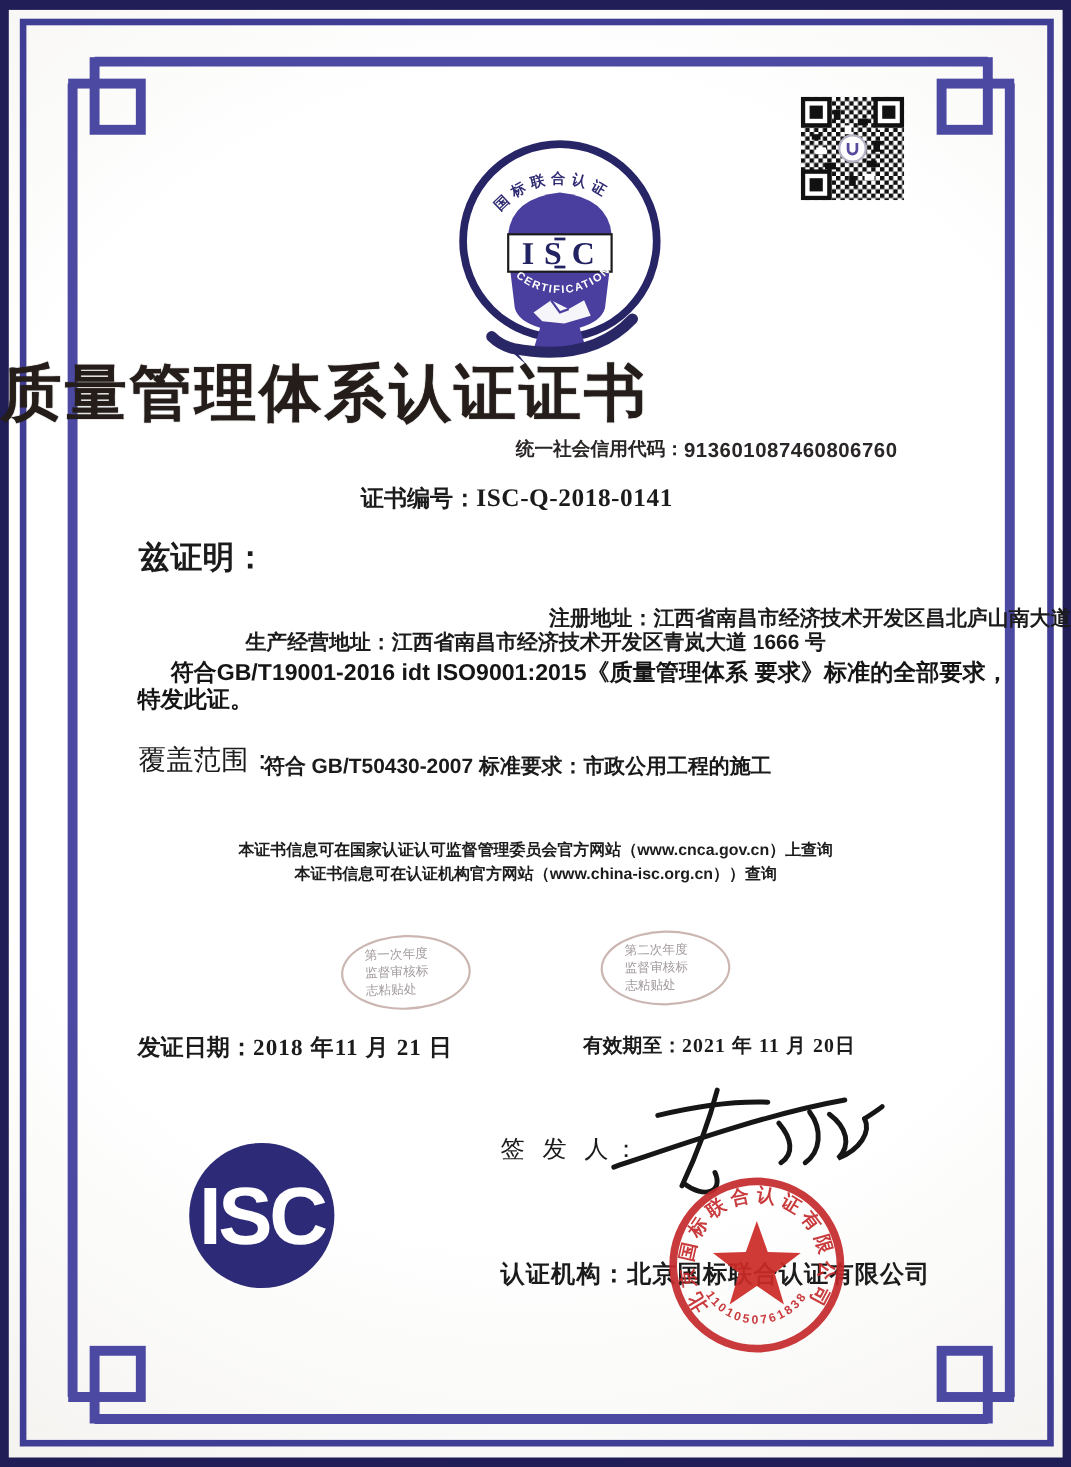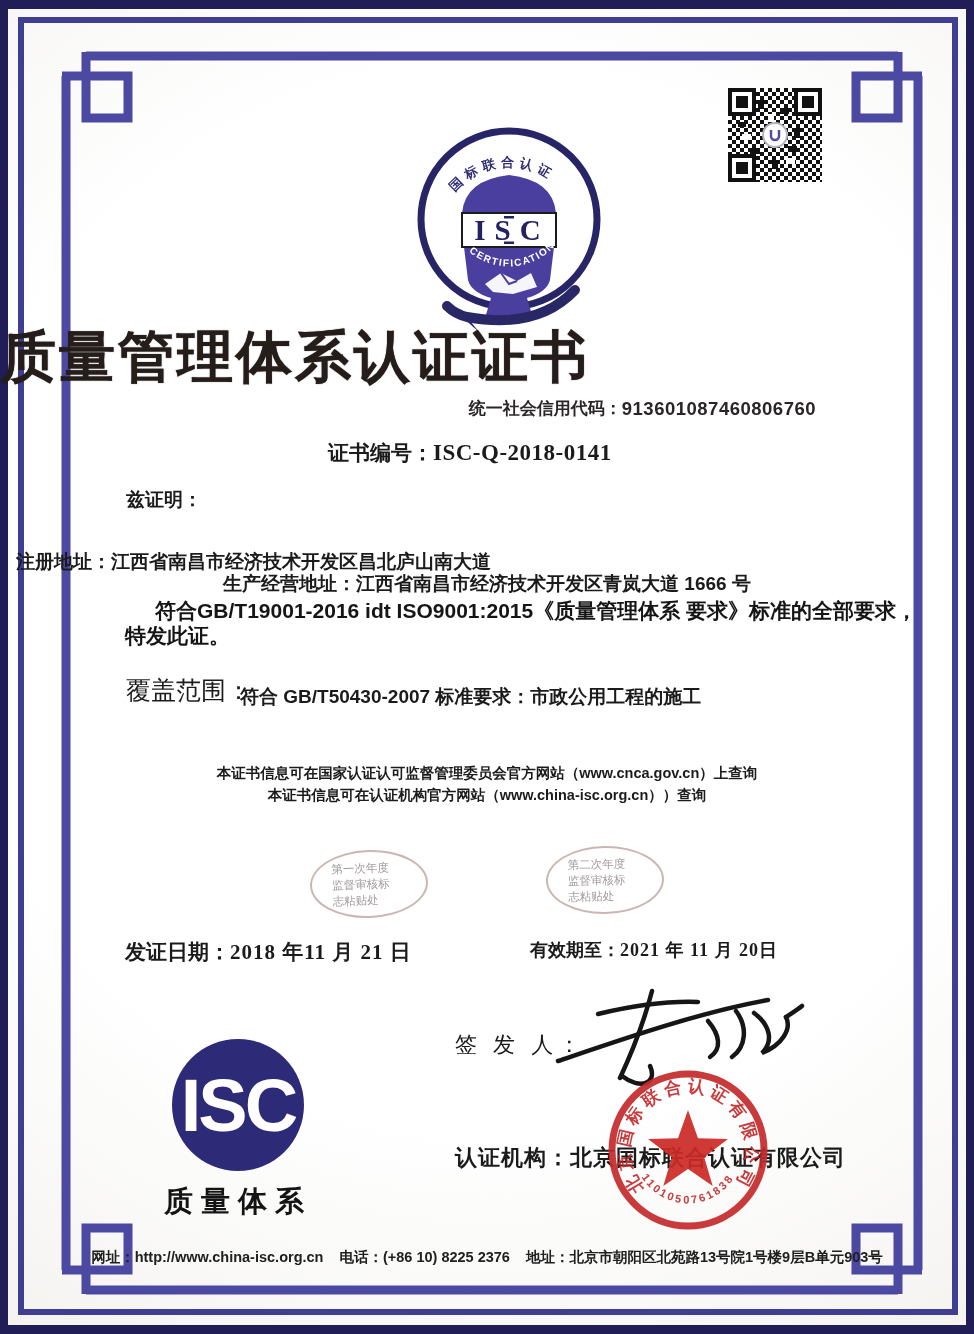--- a/index.html
+++ b/index.html
@@ -8,23 +8,23 @@
         font-family:"Liberation Sans",sans-serif;color:#1b1b1b;
         background-image:radial-gradient(circle at 50% 45%, #ffffff 60%, #f4f3f0 100%);}
   .abs{position:absolute;}
   svg{display:block;}
   .title{left:0;right:0;top:320px;text-align:left;font-size:56px;font-weight:900;
          letter-spacing:3px;color:#241d1a;text-shadow:0 0 1px #241d1a;}
   .credit{top:397px;right:158px;font-size:17px;font-weight:700;color:#2a2626;}
   .credit .num{font-family:Liberation Sans, sans-serif;font-size:18.5px;position:relative;top:1px;letter-spacing:.5px;}
   .certno{top:439px;left:328px;font-size:21px;font-weight:700;}
   .certno .num{font-family:"Liberation Serif",serif;font-size:23px;font-weight:700;letter-spacing:.5px;}
-  .certify{top:487px;left:126px;font-size:19px;font-weight:700;font-family:Liberation Serif, serif;}
+  .certify{top:487px;left:126px;font-size:29px;font-weight:700;font-family:Liberation Serif, serif;}
   .company{left:0;right:0;top:499px;text-align:center;font-size:31px;font-weight:800;letter-spacing:1px;color:#181412;}
-  .addr1{left:0;right:0;top:549px;text-align:left;font-size:19px;font-weight:700;margin-left:16px;}
+  .addr1{left:0;right:0;top:549px;text-align:right;font-size:19px;font-weight:700;margin-left:16px;}
   .addr2{left:0;right:0;top:571px;text-align:center;font-size:19px;font-weight:700;}
   .std1{top:597px;left:155px;font-size:21px;font-weight:700;color:#151515;}
   .std2{top:622px;left:125px;font-size:21px;font-weight:700;color:#151515;}
   .scopeLabel{top:674px;left:126px;font-size:25px;font-weight:400;}
   .scopeText{top:684px;left:240px;font-size:19px;font-weight:700;}
   .notes{left:0;right:0;top:762px;text-align:center;font-size:14.5px;font-weight:700;
          line-height:22px;color:#1c1c1c;}
   .oval{border:2px solid #cbb6b2;border-radius:50%;color:#a29a9d;font-size:11.5px;
         line-height:16px;text-align:left;padding:8px 0 0 20px;box-sizing:border-box;}
   .oval1{left:310px;top:850px;width:118px;height:68px;transform:rotate(-2deg);}
@@ -212,21 +212,15 @@
     <polygon points="90,50 100,78.2 129.9,79 106.2,97.3 114.7,126 90,109 65.3,126 73.8,97.3 50.1,79 80,78.2" fill="#cc2a26"></polygon>
     <path id="sealNumArc" d="M 38 104 A 54 54 0 0 0 142 104" fill="none"></path>
     <text font-size="11" font-weight="bold" fill="#c52a2c" letter-spacing="2.5">
       <textPath href="#sealNumArc" startOffset="14">1101050761838</textPath>
     </text>
   </svg>
 
   <div class="abs iscCircle">
     <span>ISC</span>
   </div>
-  <div class="abs iscCaption z2">质量体系</div>
-
-  <div class="abs footer">
-    <span>网址：http://www.china-isc.org.cn</span>
-    <span>电话：(+86 10) 8225 2376</span>
-    <span>地址：北京市朝阳区北苑路13号院1号楼9层B单元903号</span>
-  </div>
+
 
 </div>
 
 </body></html>

